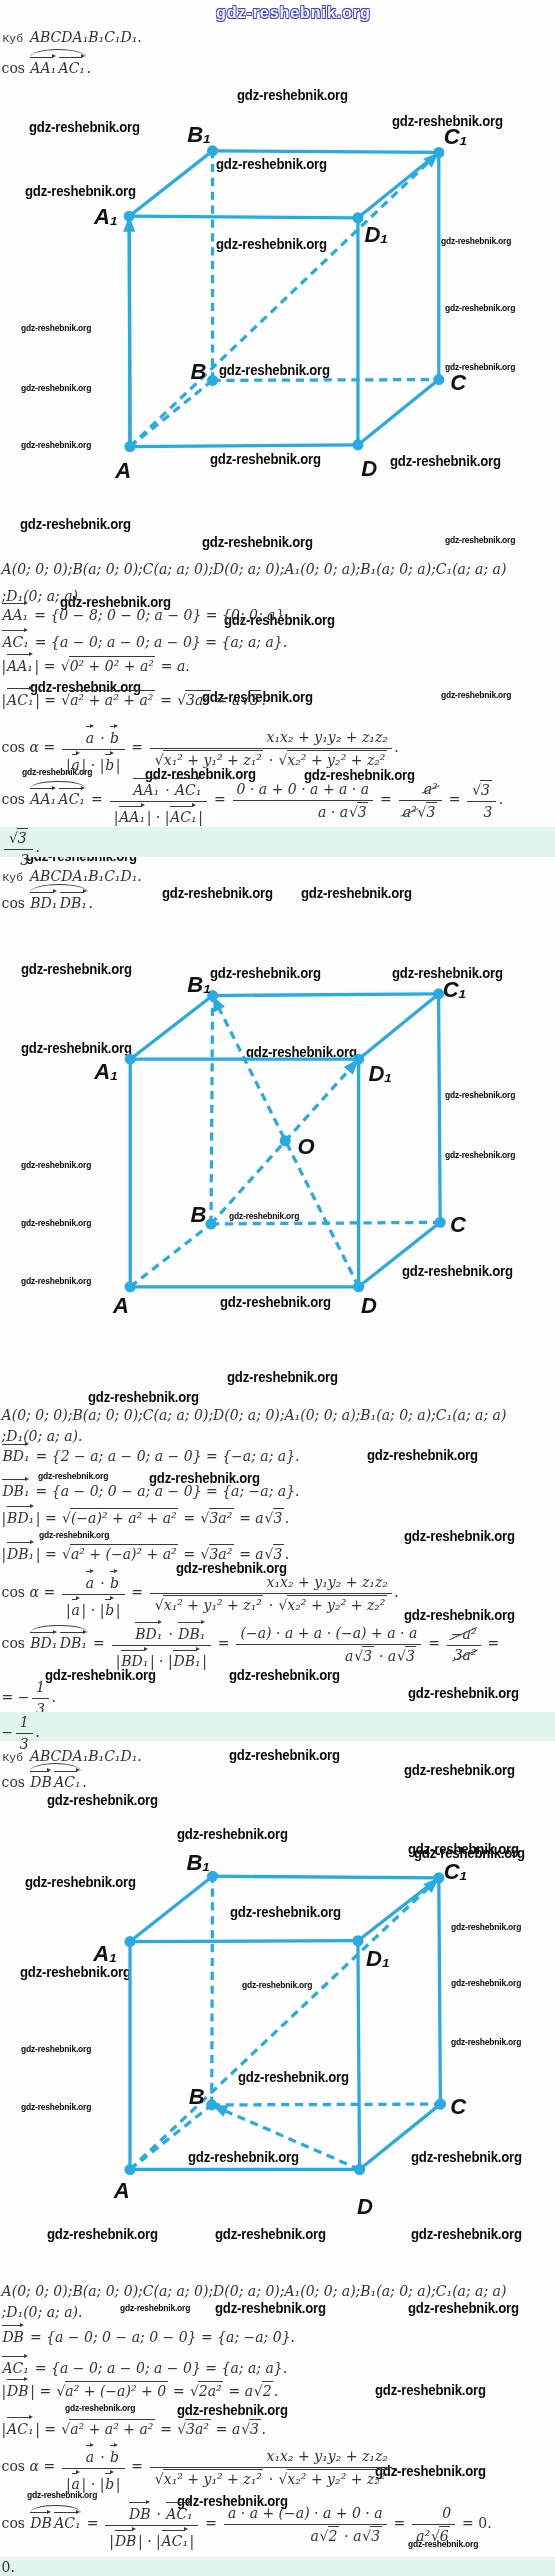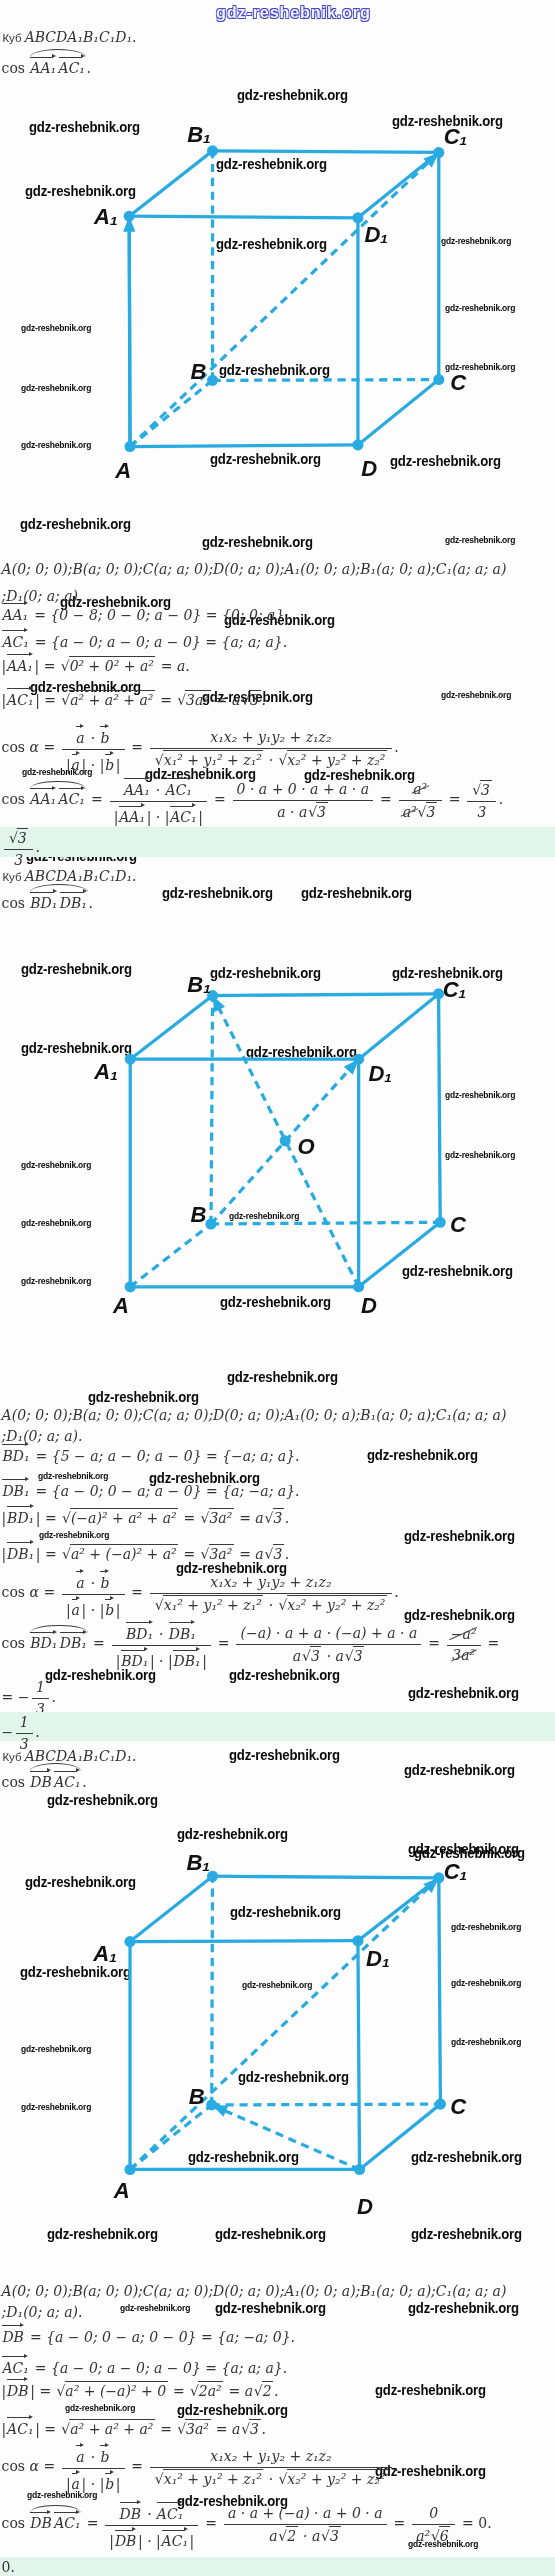--- a/index.html
+++ b/index.html
@@ -14,32 +14,32 @@
       font-family:"Liberation Sans",sans-serif;font-weight:700;
       transform:scaleX(.94);transform-origin:left top}
   .wm.lg{font-size:14px;letter-spacing:-0.2px}
   .wm.sm{font-size:9px;letter-spacing:-0.2px}
 
   .band{position:absolute;left:0;width:555px;background:#e2f5ea}
 
   .mline{position:absolute;white-space:nowrap;font-size:14px;line-height:1.3;color:#333}
   .mt-i{font-family:"DejaVu Serif",serif;font-style:italic}
   .mt-r{font-family:"DejaVu Serif",serif;font-style:normal}
-  .mt-k{font-family:Liberation Sans, sans-serif;font-size:.82em;font-style:normal}
+  .mt-k{font-family:Liberation Mono, monospace;font-size:.82em;font-style:normal}
 
   .vec{position:relative;display:inline-block;padding:5.7px 1.6px 0 0.8px;font-family:"DejaVu Serif",serif;font-style:italic}
   .vec::before{content:"";position:absolute;top:3.3px;left:0.8px;right:4.9px;border-top:1.2px solid #3a3a3a}
   .vec::after{content:"";position:absolute;top:0.8px;right:0;width:0;height:0;
               border:2.9px solid transparent;border-left:4.9px solid #3a3a3a}
 
   .arc{position:relative;display:inline-block;padding-top:2.4px}
   .arc::before{content:"";position:absolute;top:-1.6px;left:0.8px;right:0.8px;height:7.3px;
                border-top:1.6px solid #3a3a3a;border-radius:50% 50% 0 0 / 100% 100% 0 0}
 
-  .frac{display:inline-block;vertical-align:middle;text-align:center;margin:0 2.4px}
+  .frac{display:inline-block;vertical-align:middle;text-align:right;margin:0 2.4px}
   .frac>.num{display:block;padding:0 4.1px 0.8px;border-bottom:1.2px solid #3a3a3a}
   .frac>.den{display:block;padding:0.8px 4.1px 0}
 
   .sqrt{display:inline-block;white-space:nowrap;margin:0 0.8px}
   .sqrt>.rq{font-family:"DejaVu Serif",serif;font-style:normal}
   .sqrt>.rb{display:inline-block;border-top:1.2px solid #3a3a3a;padding:0 1.6px 0 0.8px;margin-left:-0.8px}
 
   .strike{position:relative;display:inline-block}
   .strike::after{content:"";position:absolute;left:-2.4px;right:-2.4px;top:48%;
                  border-top:1.3px solid #4a4a4a;transform:rotate(-24deg)}
@@ -144,21 +144,21 @@
     <div class="mline" style="left: 1.6px; top: 600px;"><span class="vec">AA₁</span><span class="mt-i"> = {0 − 8; 0 − 0; a − 0} = {0; 0; a}.</span></div>
     <div class="mline" style="left: 1.6px; top: 627px;"><span class="vec">AC₁</span><span class="mt-i"> = {a − 0; a − 0; a − 0} = {a; a; a}.</span></div>
     <div class="mline" style="left: 1.6px; top: 651px;"><span class="mt-i">|</span><span class="vec">AA₁</span><span class="mt-i">| = </span><span class="sqrt"><span class="rq mt-r">√</span><span class="rb mt-i">0² + 0² + a²</span></span><span class="mt-i"> = a.</span></div>
     <div class="mline" style="left: 1.6px; top: 685px;"><span class="mt-i">|</span><span class="vec">AC₁</span><span class="mt-i">| = </span><span class="sqrt"><span class="rq mt-r">√</span><span class="rb mt-i">a² + a² + a²</span></span><span class="mt-i"> = </span><span class="sqrt"><span class="rq mt-r">√</span><span class="rb mt-i">3a²</span></span><span class="mt-i"> = a</span><span class="sqrt"><span class="rq mt-r">√</span><span class="rb mt-i">3</span></span><span class="mt-i">.</span></div>
     <div class="mline" style="left: 1.6px; top: 723px;"><span class="mt-r">cos </span><span class="mt-i">α</span><span class="mt-r"> = </span><span class="frac"><span class="num"><span class="vec">a</span><span class="mt-i"> · </span><span class="vec">b</span></span><span class="den"><span class="mt-i">|</span><span class="vec">a</span><span class="mt-i">| · |</span><span class="vec">b</span><span class="mt-i">|</span></span></span><span class="mt-r"> = </span><span class="frac"><span class="num"><span class="mt-i">x₁x₂ + y₁y₂ + z₁z₂</span></span><span class="den"><span class="sqrt"><span class="rq mt-r">√</span><span class="rb mt-i">x₁² + y₁² + z₁²</span></span><span class="mt-i"> · </span><span class="sqrt"><span class="rq mt-r">√</span><span class="rb mt-i">x₂² + y₂² + z₂²</span></span></span></span><span class="mt-r">.</span></div>
     <div class="mline" style="left: 1.6px; top: 775px;"><span class="mt-r">cos </span><span class="arc"><span class="vec">AA₁</span><span class="vec">AC₁</span></span><span class="mt-r"> = </span><span class="frac"><span class="num"><span class="vec">AA₁</span><span class="mt-i"> · </span><span class="vec">AC₁</span></span><span class="den"><span class="mt-i">|</span><span class="vec">AA₁</span><span class="mt-i">| · |</span><span class="vec">AC₁</span><span class="mt-i">|</span></span></span><span class="mt-r"> = </span><span class="frac"><span class="num"><span class="mt-i">0 · a + 0 · a + a · a</span></span><span class="den"><span class="mt-i">a · a</span><span class="sqrt"><span class="rq mt-r">√</span><span class="rb mt-i">3</span></span></span></span><span class="mt-r"> = </span><span class="frac"><span class="num"><span class="strike mt-i">a²</span></span><span class="den"><span class="strike mt-i">a²</span><span class="sqrt"><span class="rq mt-r">√</span><span class="rb mt-i">3</span></span></span></span><span class="mt-r"> = </span><span class="frac"><span class="num"><span class="sqrt"><span class="rq mt-r">√</span><span class="rb mt-i">3</span></span></span><span class="den"><span class="mt-i">3</span></span></span><span class="mt-r">.</span></div>
     <div class="mline" style="left: 2.4px; top: 867px;"><span class="mt-k">Куб </span><span class="mt-i">ABCDA₁B₁C₁D₁</span><span class="mt-r">.</span></div>
     <div class="mline" style="left: 1.6px; top: 886px;"><span class="mt-r">cos </span><span class="arc"><span class="vec">BD₁</span><span class="vec">DB₁</span></span><span class="mt-r">.</span></div>
     <div class="mline" style="left: 1.6px; top: 1406px;"><span class="mt-i">A(0; 0; 0);B(a; 0; 0);C(a; a; 0);D(0; a; 0);A₁(0; 0; a);B₁(a; 0; a);C₁(a; a; a)</span></div>
     <div class="mline" style="left: 1.6px; top: 1427px;"><span class="mt-i">;D₁(0; a; a).</span></div>
-    <div class="mline" style="left: 1.6px; top: 1441px;"><span class="vec">BD₁</span><span class="mt-i"> = {5 − a; a − 0; a − 0} = {−a; a; a}.</span></div>
+    <div class="mline" style="left: 1.6px; top: 1441px;"><span class="vec">BD₁</span><span class="mt-i"> = {2 − a; a − 0; a − 0} = {−a; a; a}.</span></div>
     <div class="mline" style="left: 1.6px; top: 1476px;"><span class="vec">DB₁</span><span class="mt-i"> = {a − 0; 0 − a; a − 0} = {a; −a; a}.</span></div>
     <div class="mline" style="left: 1.6px; top: 1503px;"><span class="mt-i">|</span><span class="vec">BD₁</span><span class="mt-i">| = </span><span class="sqrt"><span class="rq mt-r">√</span><span class="rb mt-i">(−a)² + a² + a²</span></span><span class="mt-i"> = </span><span class="sqrt"><span class="rq mt-r">√</span><span class="rb mt-i">3a²</span></span><span class="mt-i"> = a</span><span class="sqrt"><span class="rq mt-r">√</span><span class="rb mt-i">3</span></span><span class="mt-i">.</span></div>
     <div class="mline" style="left: 1.6px; top: 1539px;"><span class="mt-i">|</span><span class="vec">DB₁</span><span class="mt-i">| = </span><span class="sqrt"><span class="rq mt-r">√</span><span class="rb mt-i">a² + (−a)² + a²</span></span><span class="mt-i"> = </span><span class="sqrt"><span class="rq mt-r">√</span><span class="rb mt-i">3a²</span></span><span class="mt-i"> = a</span><span class="sqrt"><span class="rq mt-r">√</span><span class="rb mt-i">3</span></span><span class="mt-i">.</span></div>
     <div class="mline" style="left: 1.6px; top: 1568px;"><span class="mt-r">cos </span><span class="mt-i">α</span><span class="mt-r"> = </span><span class="frac"><span class="num"><span class="vec">a</span><span class="mt-i"> · </span><span class="vec">b</span></span><span class="den"><span class="mt-i">|</span><span class="vec">a</span><span class="mt-i">| · |</span><span class="vec">b</span><span class="mt-i">|</span></span></span><span class="mt-r"> = </span><span class="frac"><span class="num"><span class="mt-i">x₁x₂ + y₁y₂ + z₁z₂</span></span><span class="den"><span class="sqrt"><span class="rq mt-r">√</span><span class="rb mt-i">x₁² + y₁² + z₁²</span></span><span class="mt-i"> · </span><span class="sqrt"><span class="rq mt-r">√</span><span class="rb mt-i">x₂² + y₂² + z₂²</span></span></span></span><span class="mt-r">.</span></div>
     <div class="mline" style="left: 1.6px; top: 1619px;"><span class="mt-r">cos </span><span class="arc"><span class="vec">BD₁</span><span class="vec">DB₁</span></span><span class="mt-r"> = </span><span class="frac"><span class="num"><span class="vec">BD₁</span><span class="mt-i"> · </span><span class="vec">DB₁</span></span><span class="den"><span class="mt-i">|</span><span class="vec">BD₁</span><span class="mt-i">| · |</span><span class="vec">DB₁</span><span class="mt-i">|</span></span></span><span class="mt-r"> = </span><span class="frac"><span class="num"><span class="mt-i">(−a) · a + a · (−a) + a · a</span></span><span class="den"><span class="mt-i">a</span><span class="sqrt"><span class="rq mt-r">√</span><span class="rb mt-i">3</span></span><span class="mt-i"> · a</span><span class="sqrt"><span class="rq mt-r">√</span><span class="rb mt-i">3</span></span></span></span><span class="mt-r"> = </span><span class="frac"><span class="num"><span class="strike mt-i">−a²</span></span><span class="den"><span class="strike mt-i">3a²</span></span></span><span class="mt-r"> =</span></div>
     <div class="mline" style="left: 1.6px; top: 1678px;"><span class="mt-r">= −</span><span class="frac"><span class="num"><span class="mt-i">1</span></span><span class="den"><span class="mt-i">3</span></span></span><span class="mt-r">.</span></div>
     <div class="mline" style="left: 2.4px; top: 1747px;"><span class="mt-k">Куб </span><span class="mt-i">ABCDA₁B₁C₁D₁</span><span class="mt-r">.</span></div>
     <div class="mline" style="left: 1.6px; top: 1765px;"><span class="mt-r">cos </span><span class="arc"><span class="vec">DB</span><span class="vec">AC₁</span></span><span class="mt-r">.</span></div>
     <div class="mline" style="left: 1.6px; top: 2282px;"><span class="mt-i">A(0; 0; 0);B(a; 0; 0);C(a; a; 0);D(0; a; 0);A₁(0; 0; a);B₁(a; 0; a);C₁(a; a; a)</span></div>
     <div class="mline" style="left: 1.6px; top: 2303px;"><span class="mt-i">;D₁(0; a; a).</span></div>

